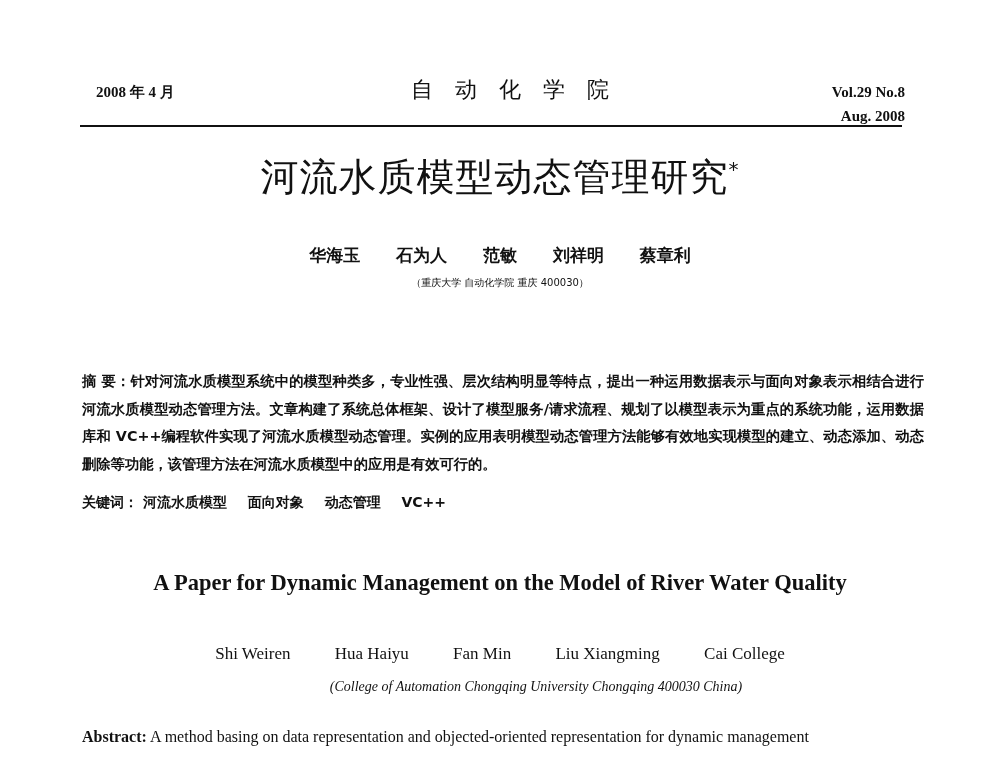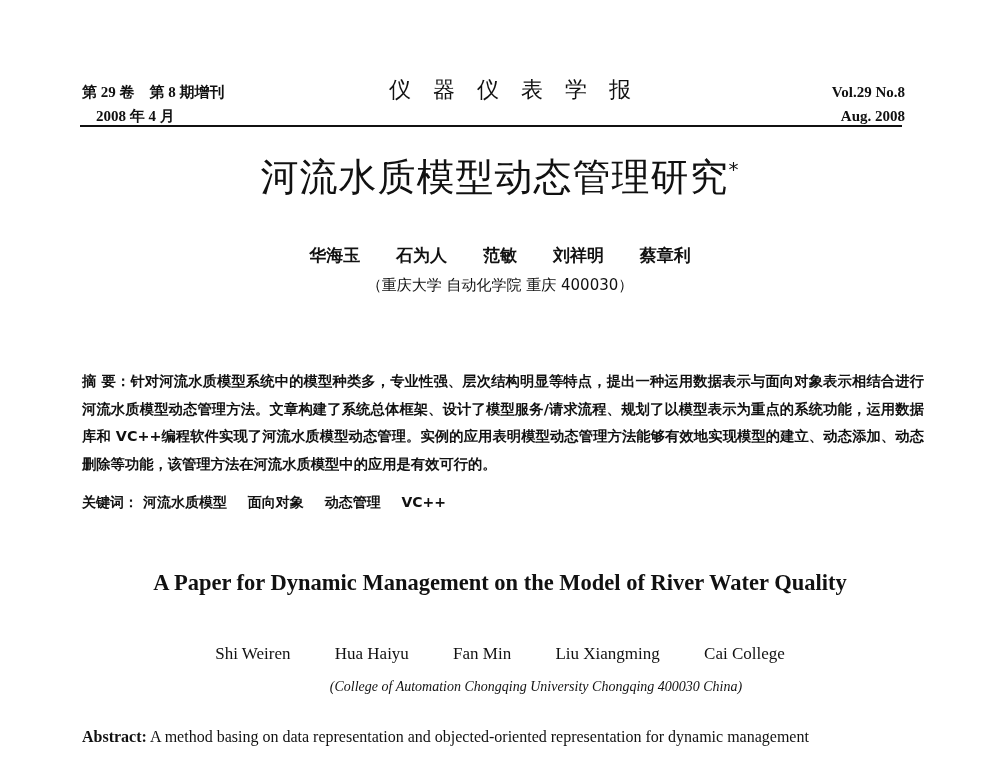--- a/index.html
+++ b/index.html
@@ -15,43 +15,42 @@
   .hdr-center .cn { font-size: 22px; letter-spacing: 22px; padding-left: 22px; line-height: 28px; font-family: "DejaVu Sans", sans-serif; }
   .hdr-center .en { font-size: 16px; line-height: 20px; margin-top: 2px; }
   .hdr-right { right: 95px; top: 80px; text-align: right; font-size: 15px; line-height: 24px; font-weight: bold; }
   .hdr-rule { left: 80px; top: 125px; width: 822px; height: 2px; background: #111; }
 
   .title-cn { left: 0; width: 1000px; top: 152px; text-align: center; font-size: 38px; font-family: "DejaVu Sans", sans-serif; letter-spacing: 1px; }
   .title-cn sup { font-size: 20px; vertical-align: 14px; }
 
   .authors-cn { left: 0; width: 1000px; top: 244px; text-align: center; font-size: 17px; font-family: "DejaVu Serif", serif; font-weight: bold; word-spacing: 14px; }
   .authors-cn span { margin: 0 8px; }
-  .affil-cn { left: 0; width: 1000px; top: 276px; text-align: center; font-size: 15px; font-family: "DejaVu Sans", sans-serif; }
+  .affil-cn { left: 0; width: 1000px; top: 276px; text-align: center; font-size: 10px; font-family: "DejaVu Sans", sans-serif; }
 
   .abstract-cn { left: 82px; top: 368px; width: 842px; font-size: 14.3px; line-height: 27.5px; font-weight: bold; font-family: "DejaVu Sans", sans-serif; text-align: justify; }
   .kw-cn { left: 82px; top: 494px; font-size: 14px; font-weight: bold; font-family: "DejaVu Sans", sans-serif; }
   .kw-cn .kw { margin-right: 16px; }
 
   .title-en { left: 0; width: 1000px; top: 570px; text-align: center; font-size: 22.5px; font-weight: bold; }
   .authors-en { left: 0; width: 1000px; top: 644px; text-align: center; font-size: 17px; }
   .authors-en span { margin: 0 20px; }
   .affil-en { left: 0; width: 1000px; top: 679px; text-align: center; font-size: 14px; font-style: italic; padding-left: 36px; }
   .abstract-en { left: 82px; top: 728px; width: 860px; font-size: 16px; white-space: nowrap; }
   .abstract-en b { font-weight: bold; }
 </style>
 </head>
 <body>
 
 <div class="abs hdr-left">
-  <div>第 29 卷　第 8 期增刊</div>
   <div class="l2">2008 年 4 月</div>
 </div>
 
 <div class="abs hdr-center">
-  <div class="cn">仪器仪表学报</div>
+  <div class="cn">自动化学院</div>
 </div>
 
 <div class="abs hdr-right">
   <div>Vol.29 No.8</div>
   <div>Aug. 2008</div>
 </div>
 
 <div class="abs hdr-rule"></div>
 
 <div class="abs title-cn"><span>河流水质模型动态管理研究</span><sup>*</sup></div>

